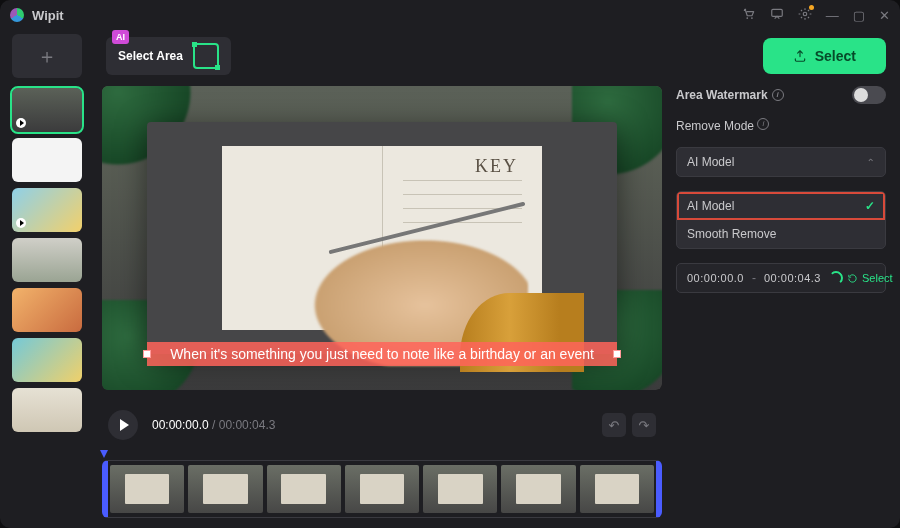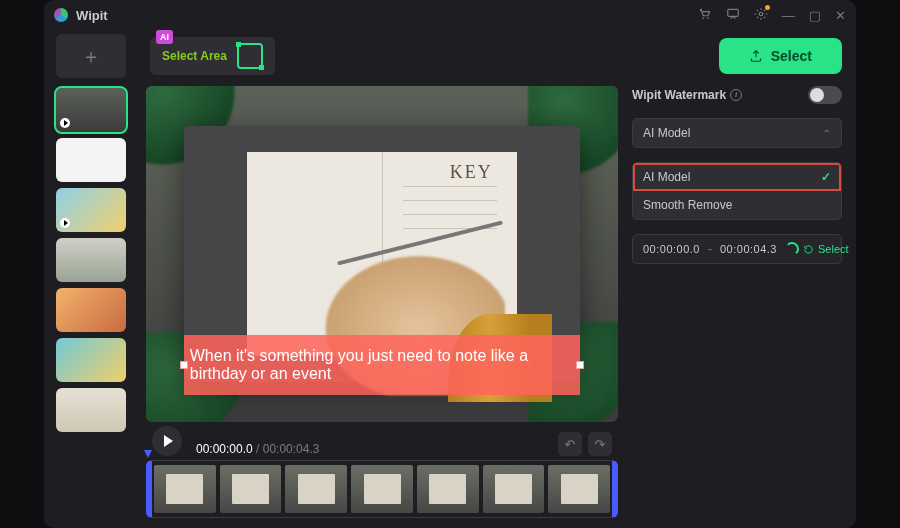--- a/index.html
+++ b/index.html
@@ -10,21 +10,21 @@
     --border:#3a3a40;
     --text:#c9c9cc;
     --text-dim:#7a7a80;
     --accent:#29e388;
     --accent-dark:#14a35a;
     --red:#d84a3a;
   }
   *{box-sizing:border-box;font-family:"Segoe UI",Arial,sans-serif;}
   body{margin:0;background:#0e0e10;}
   .window{
-    width:812px;height:528px;margin:0 auto;
+    width:900px;height:528px;margin:0 auto;
     background:var(--bg);border-radius:10px;overflow:hidden;
     display:flex;flex-direction:column;
     position:relative;
   }
   
   .titlebar{
     height:30px;display:flex;align-items:center;padding:0 10px;
     color:var(--text);justify-content:space-between;
   }
   .titlebar .left{display:flex;align-items:center;gap:8px;}
@@ -46,40 +46,40 @@
   .selectarea{
     display:flex;align-items:center;gap:10px;
     background:var(--bg3);border-radius:6px;padding:6px 12px;
     position:relative;margin-left:16px;
   }
   .ai-pill{
     background:#d04bd8;color:#fff;font-size:9px;font-weight:700;
     padding:2px 4px;border-radius:3px;position:absolute;top:0;left:6px;
     transform:translateY(-50%);
   }
-  .selectarea .lbl{color:#84cc16;font-size:12px;font-weight:600;}
+  .selectarea .lbl{color:#ffffff;font-size:12px;font-weight:600;}
   .area-icon{width:26px;height:26px;border:2px solid var(--accent);border-radius:4px;position:relative;}
   .area-icon::before,.area-icon::after{content:"";position:absolute;width:5px;height:5px;background:var(--accent);}
   .area-icon::before{top:-3px;left:-3px;}
   .area-icon::after{bottom:-3px;right:-3px;}
   .export{
     margin-left:auto;background:var(--accent);color:#064a29;
     border-radius:8px;padding:10px 30px;font-weight:700;font-size:14px;
     display:flex;align-items:center;gap:8px;cursor:pointer;
   }
   .export svg{width:14px;height:14px;fill:currentColor;}
 
   .mainrow{flex:1;display:flex;gap:0;padding:0 14px 10px 8px;min-height:0;}
   .thumbs{width:80px;display:flex;flex-direction:column;gap:6px;overflow:hidden;padding-top:2px;}
   .thumb{width:70px;height:44px;border-radius:6px;background:#555;overflow:hidden;position:relative;cursor:pointer;margin-left:4px;}
   .thumb.active{outline:2px solid var(--accent);outline-offset:0;}
   .thumb .playdot{position:absolute;left:4px;bottom:4px;width:10px;height:10px;border-radius:50%;background:#fff;display:flex;align-items:center;justify-content:center;}
   .thumb .playdot::after{content:"";border-style:solid;border-width:3px 0 3px 4px;border-color:transparent transparent transparent #000;margin-left:1px;}
 
-  .centercol{flex:1;display:flex;flex-direction:column;gap:4px;min-width:0;margin-left:14px;}
+  .centercol{flex:1;display:flex;flex-direction:column;gap:20px;min-width:0;margin-left:14px;}
   .preview{flex:1;background:#000;border-radius:6px;position:relative;overflow:hidden;}
   .scene{position:absolute;inset:0;background:linear-gradient(180deg,#5b6158 0%,#5a5f55 20%,#3b3b3c 100%);}
   
   .desk{position:absolute;left:8%;right:8%;top:12%;bottom:12%;
     background:#464648;border-radius:4px;box-shadow:0 6px 30px rgba(0,0,0,.5);
     display:flex;align-items:center;justify-content:center;}
   .notebook{width:68%;height:80%;background:#ece8df;display:flex;position:relative;}
   .notebook .page{flex:1;border-right:1px solid #c8c3b6;position:relative;}
   .notebook .page:last-child{border-right:none;}
   .key-title{position:absolute;top:10px;right:24px;color:#5a5145;font-size:18px;letter-spacing:2px;font-family:cursive;}
@@ -94,30 +94,30 @@
     top:46%;left:40%;transform:rotate(-14deg);}
   .leaves{position:absolute;width:120px;height:120px;
     background:radial-gradient(circle at 30% 30%,#2e6b3f 0%,#184827 60%,transparent 62%);
     filter:blur(1px);}
   .lt{top:-30px;left:-20px;}
   .rt{top:-20px;right:-30px;}
   .lb{bottom:-30px;left:-10px;}
   .rb{bottom:-20px;right:-30px;}
   .caption-box{
     position:absolute;left:8%;right:8%;bottom:8%;
-    background:rgba(255,100,90,.85);color:#fff;font-size:16px;
-    padding:12px 6px;text-align:left;
+    background:rgba(255,100,90,.85);color:#fff;font-size:14px;
+    padding:4px 6px;text-align:center;
   }
   .caption-box::before,.caption-box::after{
     content:"";position:absolute;width:6px;height:6px;background:#fff;border:1px solid #f99;
   }
   .caption-box::before{left:-4px;top:50%;transform:translateY(-50%);}
   .caption-box::after{right:-4px;top:50%;transform:translateY(-50%);}
 
-  .playbar{display:flex;align-items:flex-end;gap:14px;padding:0 6px;}
+  .playbar{display:flex;align-items:center;gap:14px;padding:0 6px;}
   .play{width:30px;height:30px;border-radius:50%;background:var(--bg3);display:flex;align-items:center;justify-content:center;cursor:pointer;}
   .play::after{content:"";border-style:solid;border-width:6px 0 6px 9px;border-color:transparent transparent transparent #fff;margin-left:2px;}
   .time{font-size:12px;color:#fff;}
   .time .dur{color:var(--text-dim);}
   .playbar .histbtns{margin-left:auto;display:flex;gap:6px;}
   .iconbtn{width:24px;height:24px;border-radius:5px;background:var(--bg3);display:flex;align-items:center;justify-content:center;color:var(--text-dim);cursor:pointer;font-size:13px;}
 
   .timeline{height:58px;background:var(--bg);border:1px solid var(--border);border-left:6px solid #4a5cff;border-right:6px solid #4a5cff;border-radius:6px;overflow:hidden;display:flex;position:relative;}
   .frame{flex:1;margin:4px 2px;background:linear-gradient(180deg,#6a6e65 0%,#474746 100%);border-radius:2px;position:relative;}
   .frame::after{content:"";position:absolute;inset:18% 20% 18% 20%;background:#d9d3c5;border-radius:1px;}
@@ -262,26 +262,30 @@
           <div class="frame"></div>
           <div class="frame"></div>
           <div class="frame"></div>
         </div>
       </div>
     </div>
 
     <div class="rightcol">
       <div class="row">
         <span class="lbl">
-          <span>Wipit Watermark</span>
+          <span>Area Watermark</span>
           <span class="info-icon"></span>
         </span>
         <div class="toggle"></div>
       </div>
 
+      <div class="lbl">
+        <span>Remove Mode</span>
+        <span class="info-icon"></span>
+      </div>
 
       <div class="select">
         <span>AI Model</span>
         <span class="chev">⌃</span>
       </div>
 
       <div class="dropdown">
         <div class="opt sel">
           <span>AI Model</span>
           <span class="check">✓</span>

